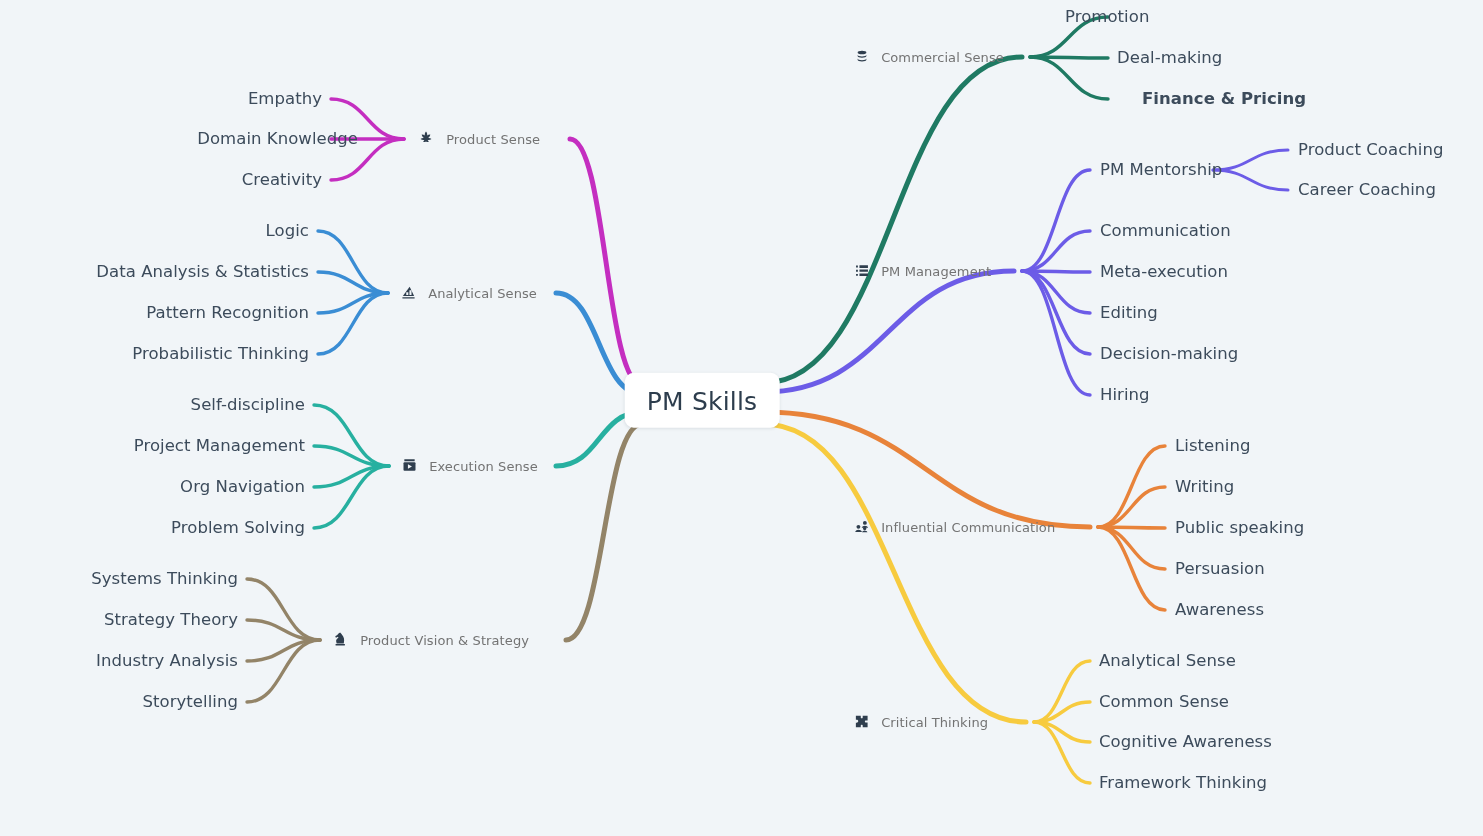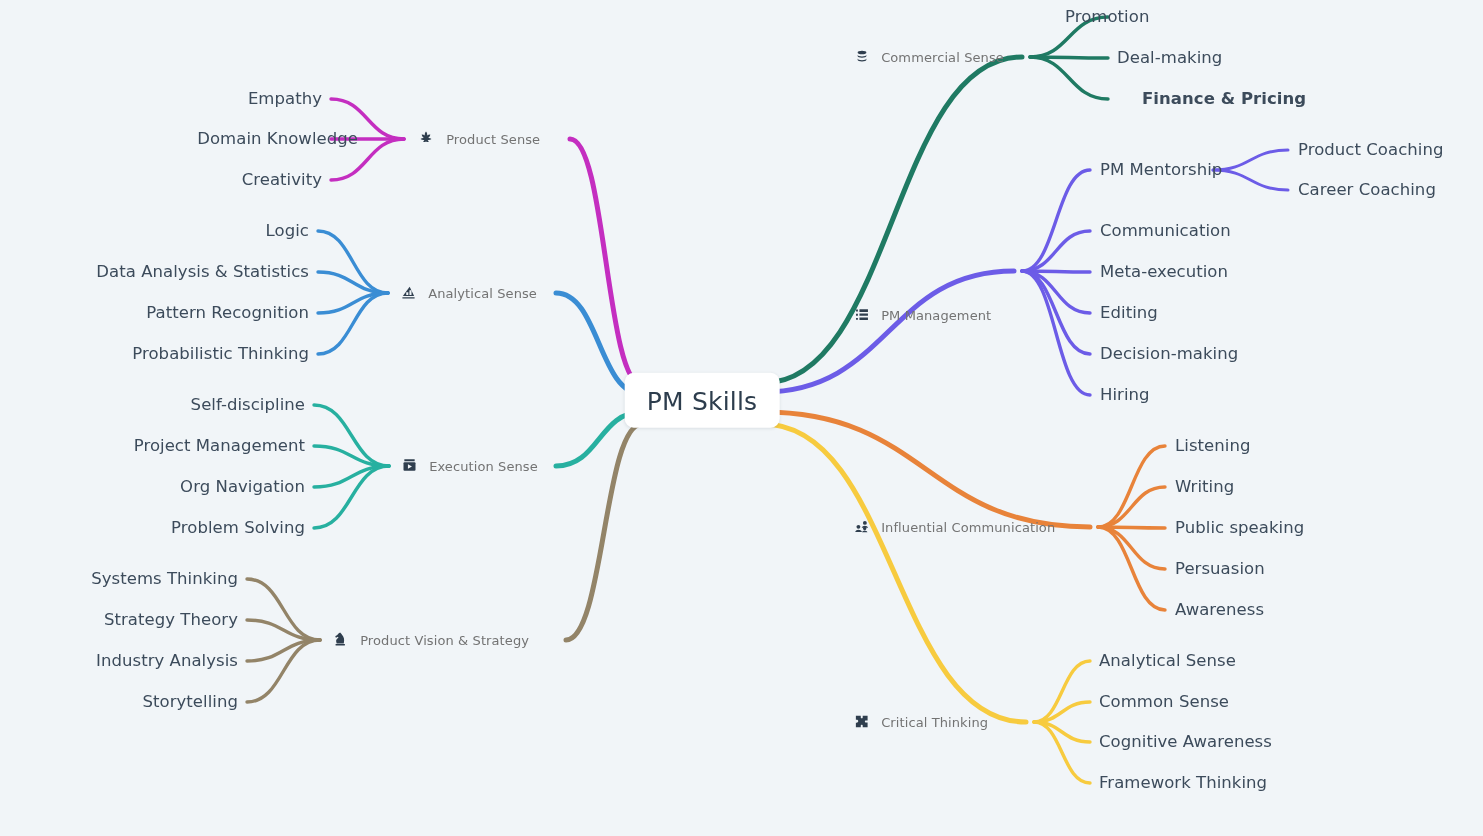--- a/index.html
+++ b/index.html
@@ -247,21 +247,21 @@
   <div class="node leaf anchor-left" style="left:1065px; top:17px;">
     <span class="node-label">Promotion</span>
   </div>
   <div class="node leaf anchor-left" style="left:1117px; top:58px;">
     <span class="node-label">Deal-making</span>
   </div>
   <div class="node leaf anchor-left" style="left:1142px; top:99px;font-weight:bold;">
     <span class="node-label">Finance &amp; Pricing</span>
   </div>
 
-  <div class="node branch anchor-left" style="left:855px; top:271px;margin-top:44px;">
+  <div class="node branch anchor-left" style="left:855px; top:271px;">
     <span class="node-icon">
       <svg class="icon-svg" width="14" height="14" viewBox="0 0 16 16">
         <path d="M1.2 2.1h2.1v2.1H1.2z M1.2 6.9h2.1V9H1.2z M1.2 11.7h2.1v2.1H1.2z" fill="#2f3e4e"></path>
         <path d="M5.1 1.7h9.7v3.1H5.1z M5.1 6.6h9.7v2.6H5.1z M5.1 11h9.7v3.1H5.1z" fill="#2f3e4e"></path>
       </svg>
     </span>
     <span class="node-label">PM Management</span>
   </div>
   <div class="node leaf anchor-left" style="left:1100px; top:170px;">
     <span class="node-label">PM Mentorship</span>

